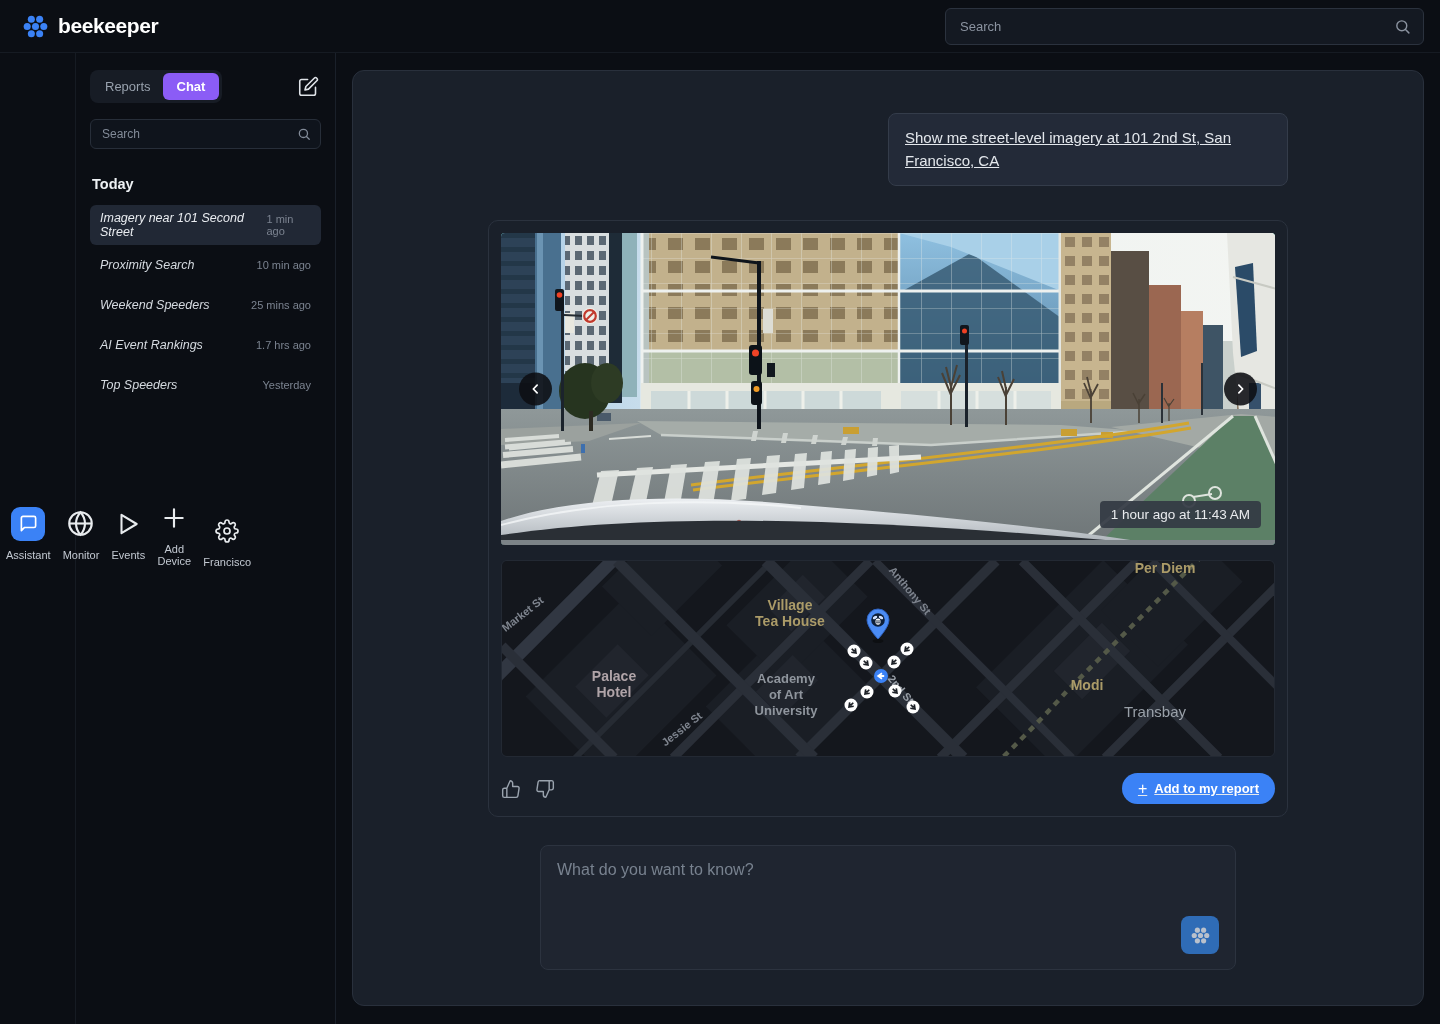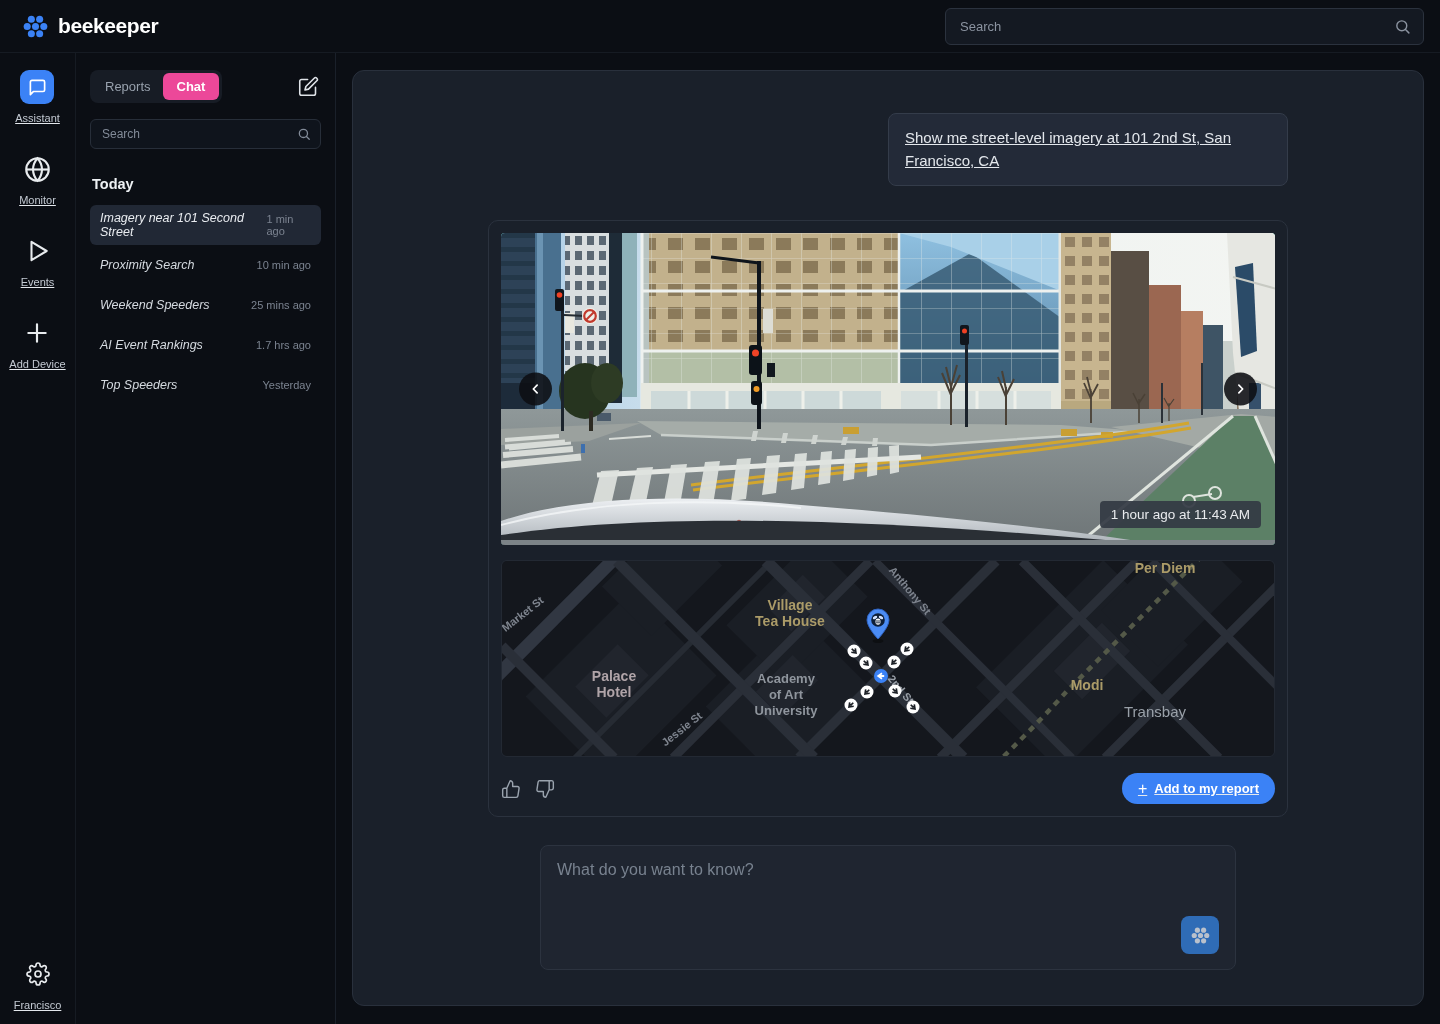--- a/index.html
+++ b/index.html
@@ -13,36 +13,36 @@
   .brand{display:flex;align-items:center;gap:9px;}
   .brand-name{font-size:21px;font-weight:800;color:#fff;letter-spacing:-0.4px;}
   .topbar-search{position:absolute;right:16px;top:8px;width:479px;height:37px;background:#141922;
     border:1px solid #2b323e;border-radius:6px;display:flex;align-items:center;padding:0 12px;}
   .topbar-search input{flex:1;background:transparent;border:none;outline:none;color:#cfd5dc;
     font-size:13px;}
   .topbar-search input::placeholder{color:#8b93a0;}
 
   
   .rail{position:absolute;left:0;top:53px;bottom:0;width:76px;border-right:1px solid #161b23;
-    display:flex;flex-direction:column;align-items:center;padding-top:16px;text-decoration:underline;}
+    display:flex;flex-direction:row;align-items:center;padding-top:16px;}
   .rail-item{display:flex;flex-direction:column;align-items:center;gap:8px;margin-bottom:26px;
     background:none;border:none;}
   .rail-item .tile{width:34px;height:34px;border-radius:9px;display:grid;place-items:center;}
   .rail-item.active .tile{background:#3b82f6;}
   .rail-label{font-size:11px;color:#c3c9d2;}
   .rail-spacer{flex:1;}
   .rail-item.settings{margin-bottom:12px;}
 
   
   .panel{position:absolute;left:76px;top:53px;bottom:0;width:260px;border-right:1px solid #1a202a;
     padding:17px 14px 0 14px;}
   .tabs-row{display:flex;align-items:center;}
   .tabs-group{display:inline-flex;align-items:flex-start;background:#171c25;border-radius:8px;padding:3px;}
   .tab{border:none;background:transparent;color:#98a1ad;font-size:13px;padding:6px 12px;border-radius:6px;}
-  .tab.active{background:#ec4899;color:#fff;font-weight:600;padding:6px 14px;}
+  .tab.active{background:#8b5cf6;color:#fff;font-weight:600;padding:6px 14px;}
   .compose-btn{margin-left:auto;background:none;border:none;display:grid;place-items:center;padding:2px;}
   .panel-search{margin-top:16px;height:30px;border:1px solid #272e39;background:#0f141c;border-radius:6px;
     display:flex;align-items:center;padding:0 9px;}
   .panel-search input{flex:1;background:transparent;border:none;outline:none;font-size:12px;color:#c6ccd4;}
   .panel-search input::placeholder{color:#828b98;}
   .section-title{margin:27px 0 0 2px;font-size:14.5px;font-weight:700;color:#eef1f4;}
   .conv-list{margin-top:13px;}
   .conv-row{height:40px;display:flex;align-items:center;justify-content:space-between;padding:0 10px;
     border-radius:6px;}
   .conv-row.selected{background:#212835;}

